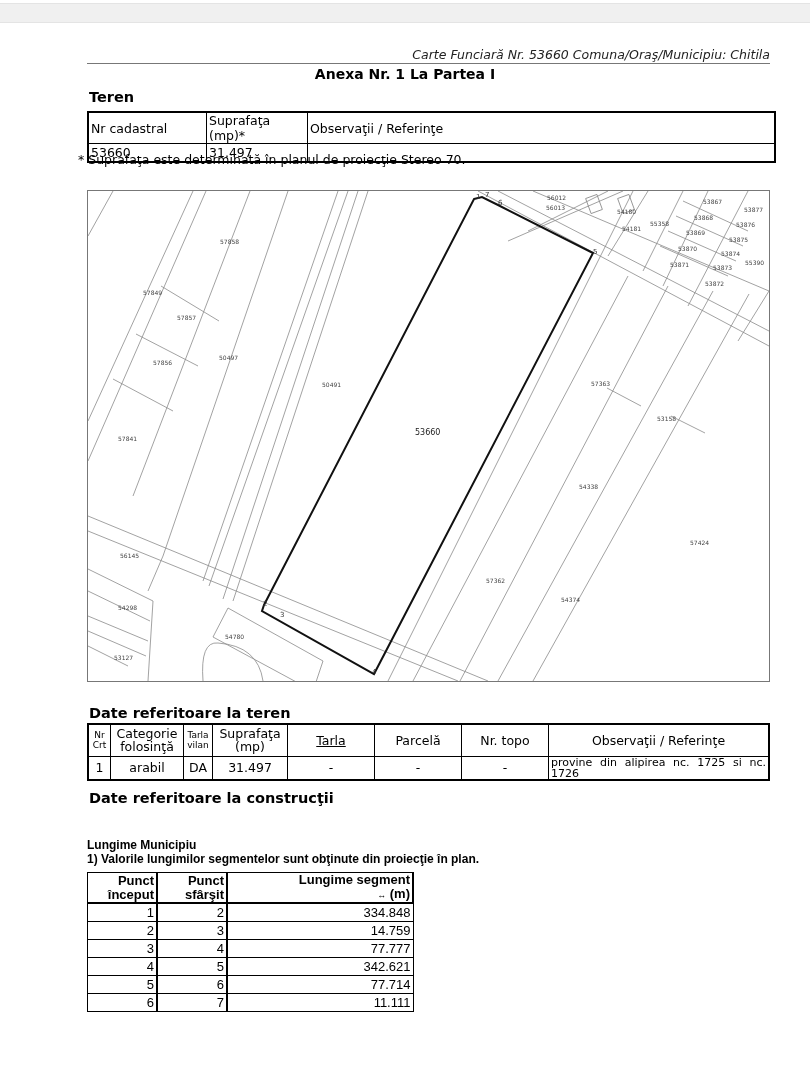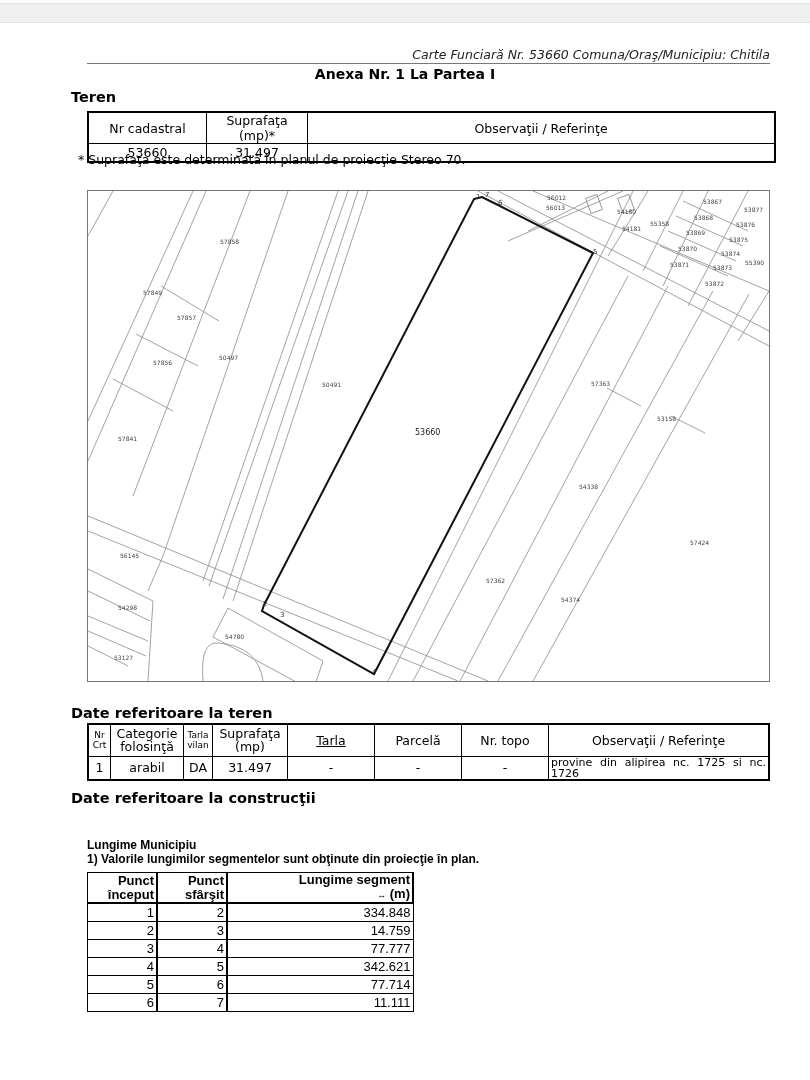--- a/index.html
+++ b/index.html
@@ -14,29 +14,29 @@
   .cf-header {
     position: absolute; left: 87px; top: 47px; width: 683px; text-align: right;
     font-size: 12.5px; font-style: italic; color: #222;
     border-bottom: 1px solid #777; padding-bottom: 1px;
   }
   .annex-title {
     position: absolute; left: 87px; top: 66px; width: 636px; text-align: center;
     font-size: 14px; font-weight: bold;
   }
   .section-title {
-    position: absolute; left: 71px; font-size: 14.5px; font-weight: bold;
+    position: absolute; left: 89px; font-size: 14.5px; font-weight: bold;
   }
   table { border-collapse: collapse; }
   .teren-table {
     position: absolute; left: 87px; top: 111px; width: 689px; font-size: 12.5px;
     border: 2px solid #000;
   }
   .teren-table td {
-    border: 1px solid #000; text-align: center; height: 17px; padding: 0 2px;
+    border: 1px solid #000; text-align: left; height: 17px; padding: 0 2px;
   }
   .footnote {
     position: absolute; left: 78px; top: 152px; font-size: 12.5px;
   }
   .map-wrap {
     position: absolute; left: 87px; top: 175px; width: 683px; height: 507px;
   }
   .map-header {
     height: 15px; background: #ece8e4; font-size: 11px; text-align: center; line-height: 16px;
   }

